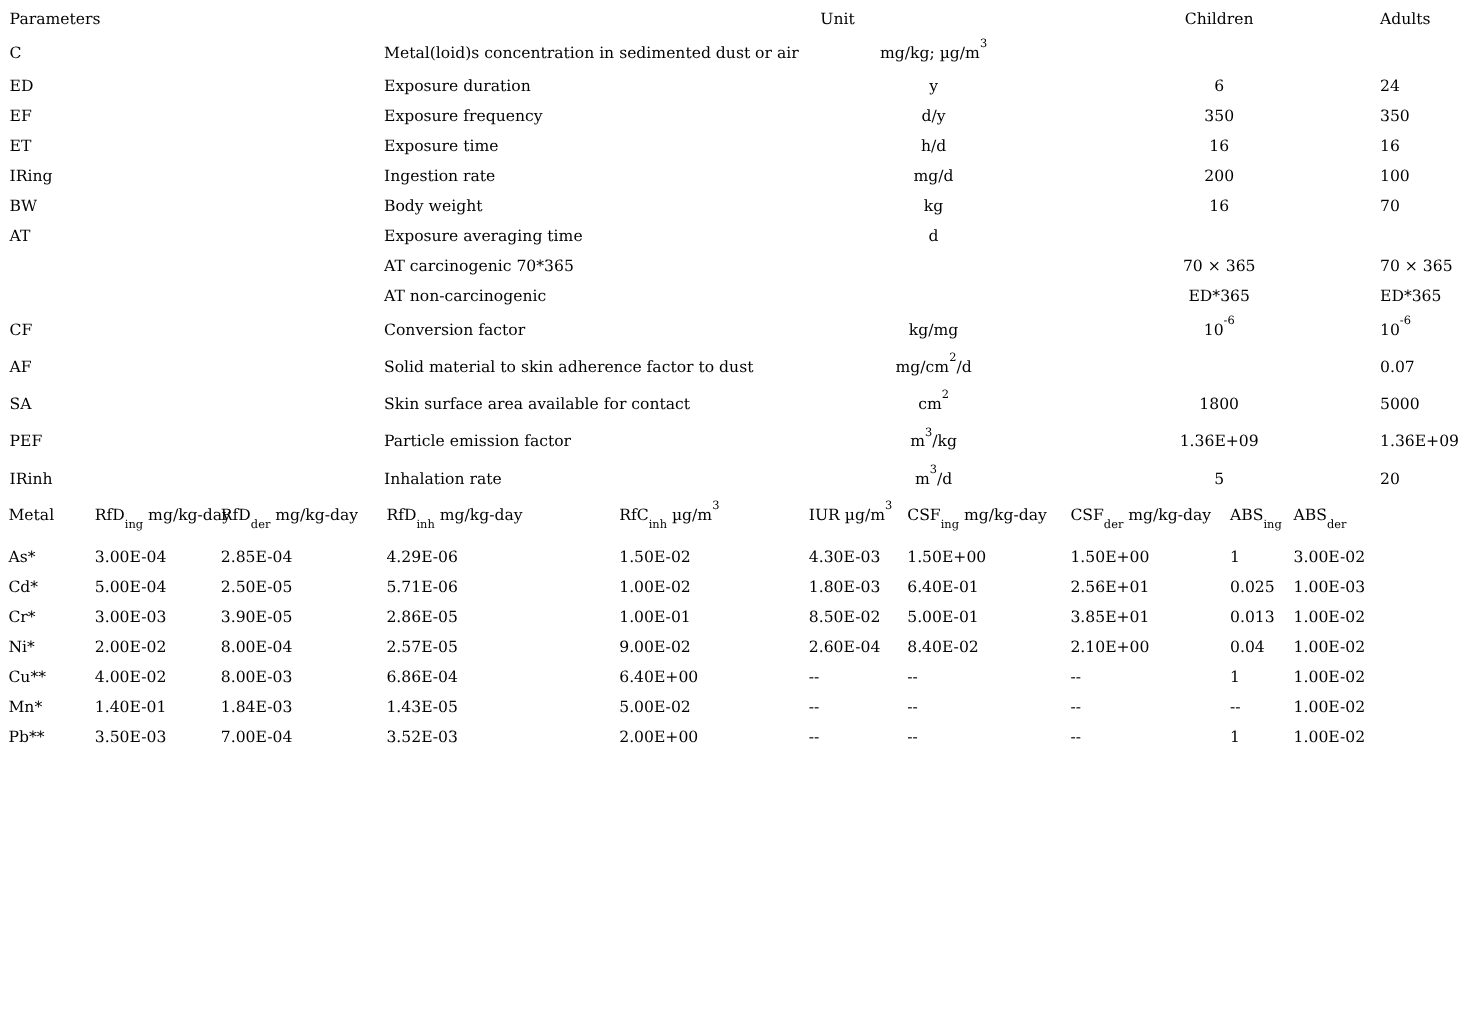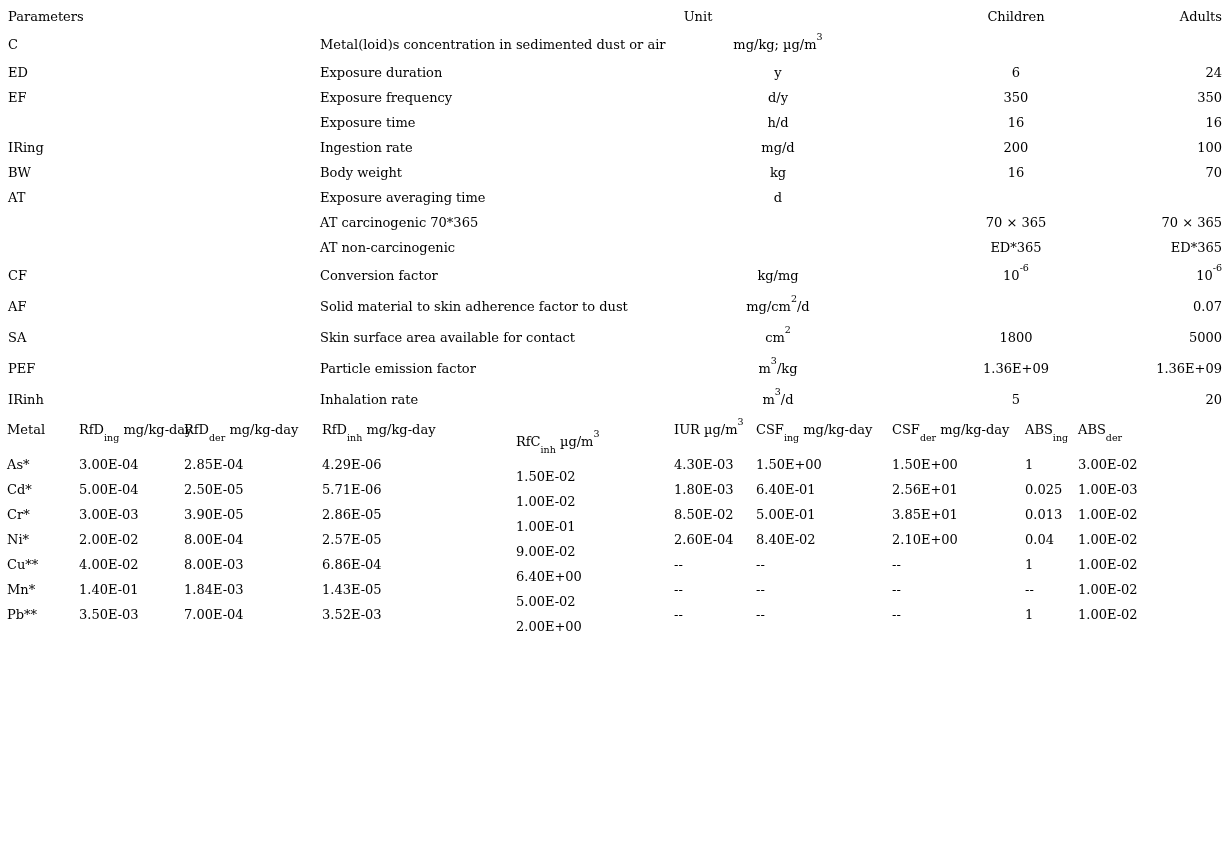--- a/index.html
+++ b/index.html
@@ -8,27 +8,27 @@
   .row{position:absolute;left:0;width:1228px;height:20px;line-height:20px;}
   .cell{position:absolute;top:0;white-space:nowrap;}
   sup{font-size:9.5px;line-height:0;position:relative;top:-4px;}
   sub{font-size:9.5px;line-height:0;position:relative;top:3px;}
   
   .c-abbr{left:8px;width:300px;}
   .c-desc{left:320px;width:356px;}
   .c-unit{left:678px;width:200px;text-align:center;}
   .c-unit.hdr{left:598px;}
   .c-child{left:878px;width:276px;text-align:center;}
-  .c-adult{left:1150px;width:72px;text-align:right;}
+  .c-adult{left:1150px;width:72px;text-align:left;}
   
   .m0{left:7px;width:40px;}
   .m1{left:47px;width:135px;margin-left:32px;}
   .m2{left:184px;width:135px;}
   .m3{left:322px;width:190px;}
-  .m4{left:516px;width:155px;margin-top:12px;}
+  .m4{left:516px;width:155px;}
   .m5{left:674px;width:80px;}
   .m6{left:756px;width:134px;}
   .m7{left:892px;width:130px;}
   .m8{left:1025px;width:50px;}
   .m9{left:1078px;width:120px;}
 </style>
 </head>
 <body>
 
 <div class="page">
@@ -56,20 +56,21 @@
           <span class="cell c-adult">24</span>
         </div>
         <div class="row" style="top: 88px;">
           <span class="cell c-abbr">EF</span>
           <span class="cell c-desc">Exposure frequency</span>
           <span class="cell c-unit">d/y</span>
           <span class="cell c-child">350</span>
           <span class="cell c-adult">350</span>
         </div>
         <div class="row" style="top: 113px;">
+          <span class="cell c-abbr">ET</span>
           <span class="cell c-desc">Exposure time</span>
           <span class="cell c-unit">h/d</span>
           <span class="cell c-child">16</span>
           <span class="cell c-adult">16</span>
         </div>
         <div class="row" style="top: 138px; padding-left: 21px;">
           <span class="cell c-abbr">IRing</span>
           <span class="cell c-desc">Ingestion rate</span>
           <span class="cell c-unit">mg/d</span>
           <span class="cell c-child">200</span>

